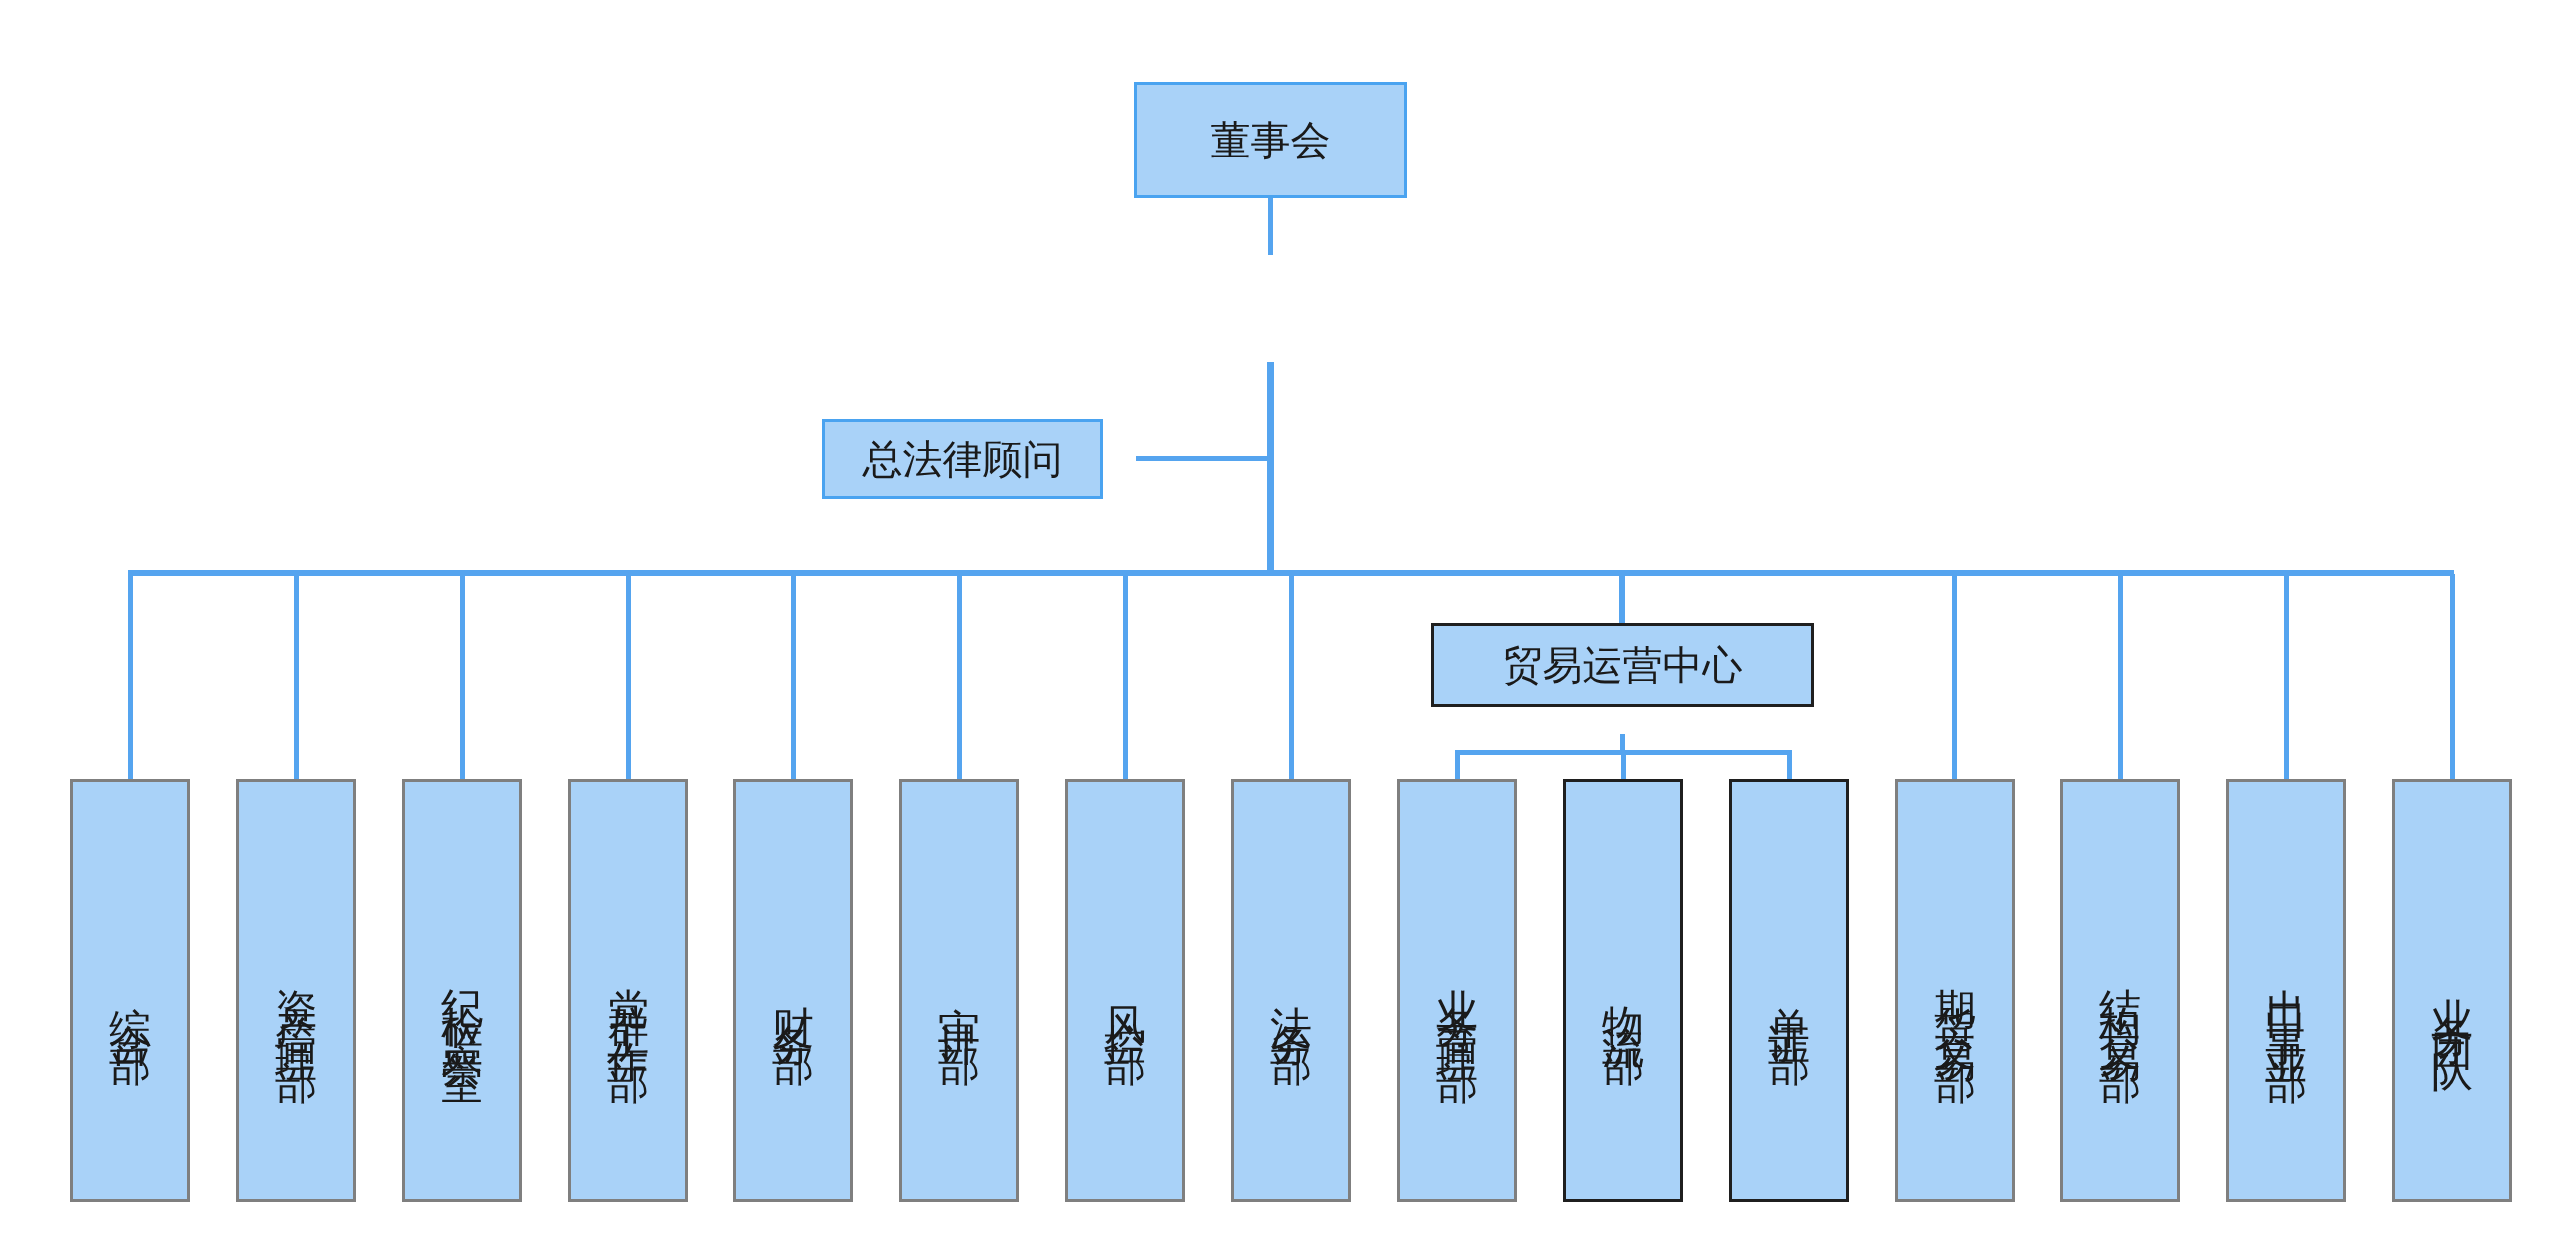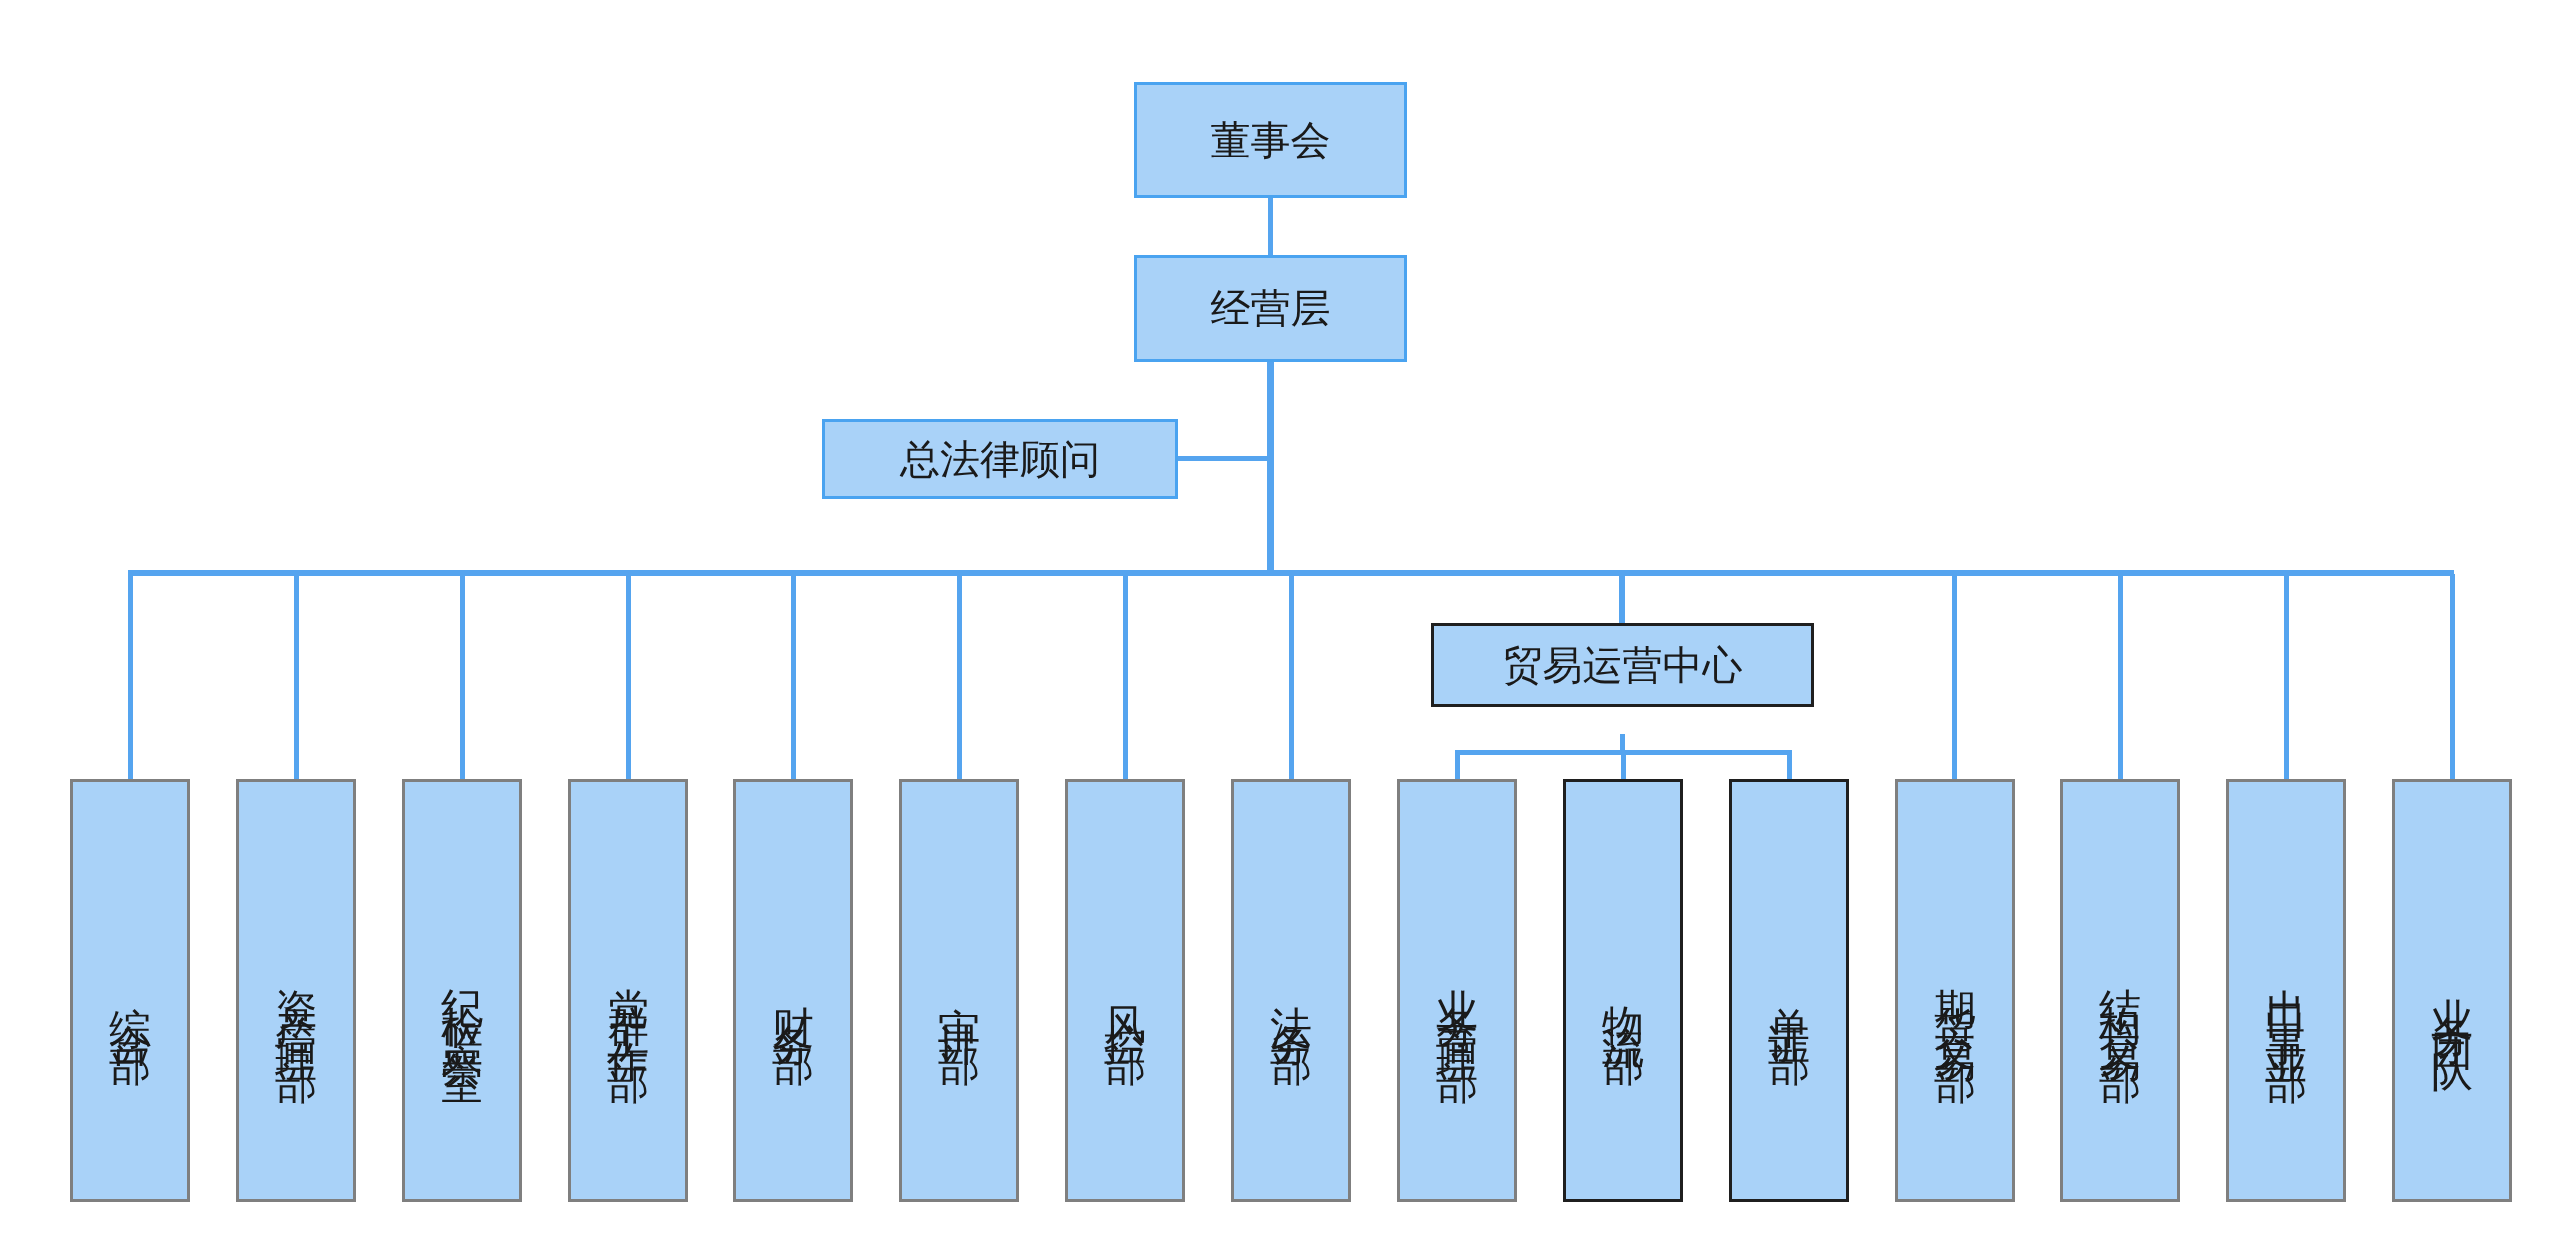--- a/index.html
+++ b/index.html
@@ -21,21 +21,21 @@
     justify-content: center;
     font-size: 40px;
     color: #1a1a1a;
   }
   .blue-border  { border: 3px solid #4aa3f0; }
   .black-border { border: 3px solid #1f1f1f; }
   .gray-border  { border: 3px solid #7f7f7f; }
 
   #board-box   { left: 1134px; top: 82px;  width: 273px; height: 116px; }
   #mgmt-box    { left: 1134px; top: 255px; width: 273px; height: 107px; }
-  #counsel-box { left: 822px;  top: 419px; width: 356px; height: 80px;  }
+  #counsel-box { left: 822px;  top: 419px; width: 281px; height: 80px;  }
   #trade-box   { left: 1431px; top: 623px; width: 383px; height: 84px; }
 
   .conn { position: absolute; background: #55a4ef; }
   #conn-board-mgmt { left: 1268px; top: 198px; width: 5px;    height: 57px;  }
   #conn-trunk      { left: 1267px; top: 362px; width: 7px;    height: 214px; }
   #conn-counsel    { left: 1136px; top: 456px; width: 131px;  height: 5px;   }
   #conn-mainline   { left: 128px;  top: 570px; width: 2326px; height: 6px;   }
   #conn-trade-stub { left: 1619px; top: 574px; width: 6px;    height: 49px;  }
   #conn-trade-down { left: 1620px; top: 734px; width: 5px;    height: 21px;  }
   #conn-subline    { left: 1455px; top: 750px; width: 337px;  height: 5px;   }
@@ -70,23 +70,20 @@
   <div class="conn" id="conn-board-mgmt"></div>
   <div class="conn" id="conn-trunk"></div>
   <div class="conn" id="conn-counsel"></div>
   <div class="conn" id="conn-mainline"></div>
   <div class="conn" id="conn-trade-stub"></div>
   <div class="conn" id="conn-trade-down"></div>
   <div class="conn" id="conn-subline"></div>
 
   <div class="box blue-border" id="board-box">
     <span>董事会</span>
-  </div>
-  <div class="box blue-border" id="mgmt-box">
-    <span>经营层</span>
   </div>
   <div class="box blue-border" id="counsel-box">
     <span>总法律顾问</span>
   </div>
   <div class="box black-border" id="trade-box">
     <span>贸易运营中心</span>
   </div>
 
   <div id="dept-layer">
       <div class="conn" style="left: 128px; width: 5px; top: 574px; height: 206px;"></div>

